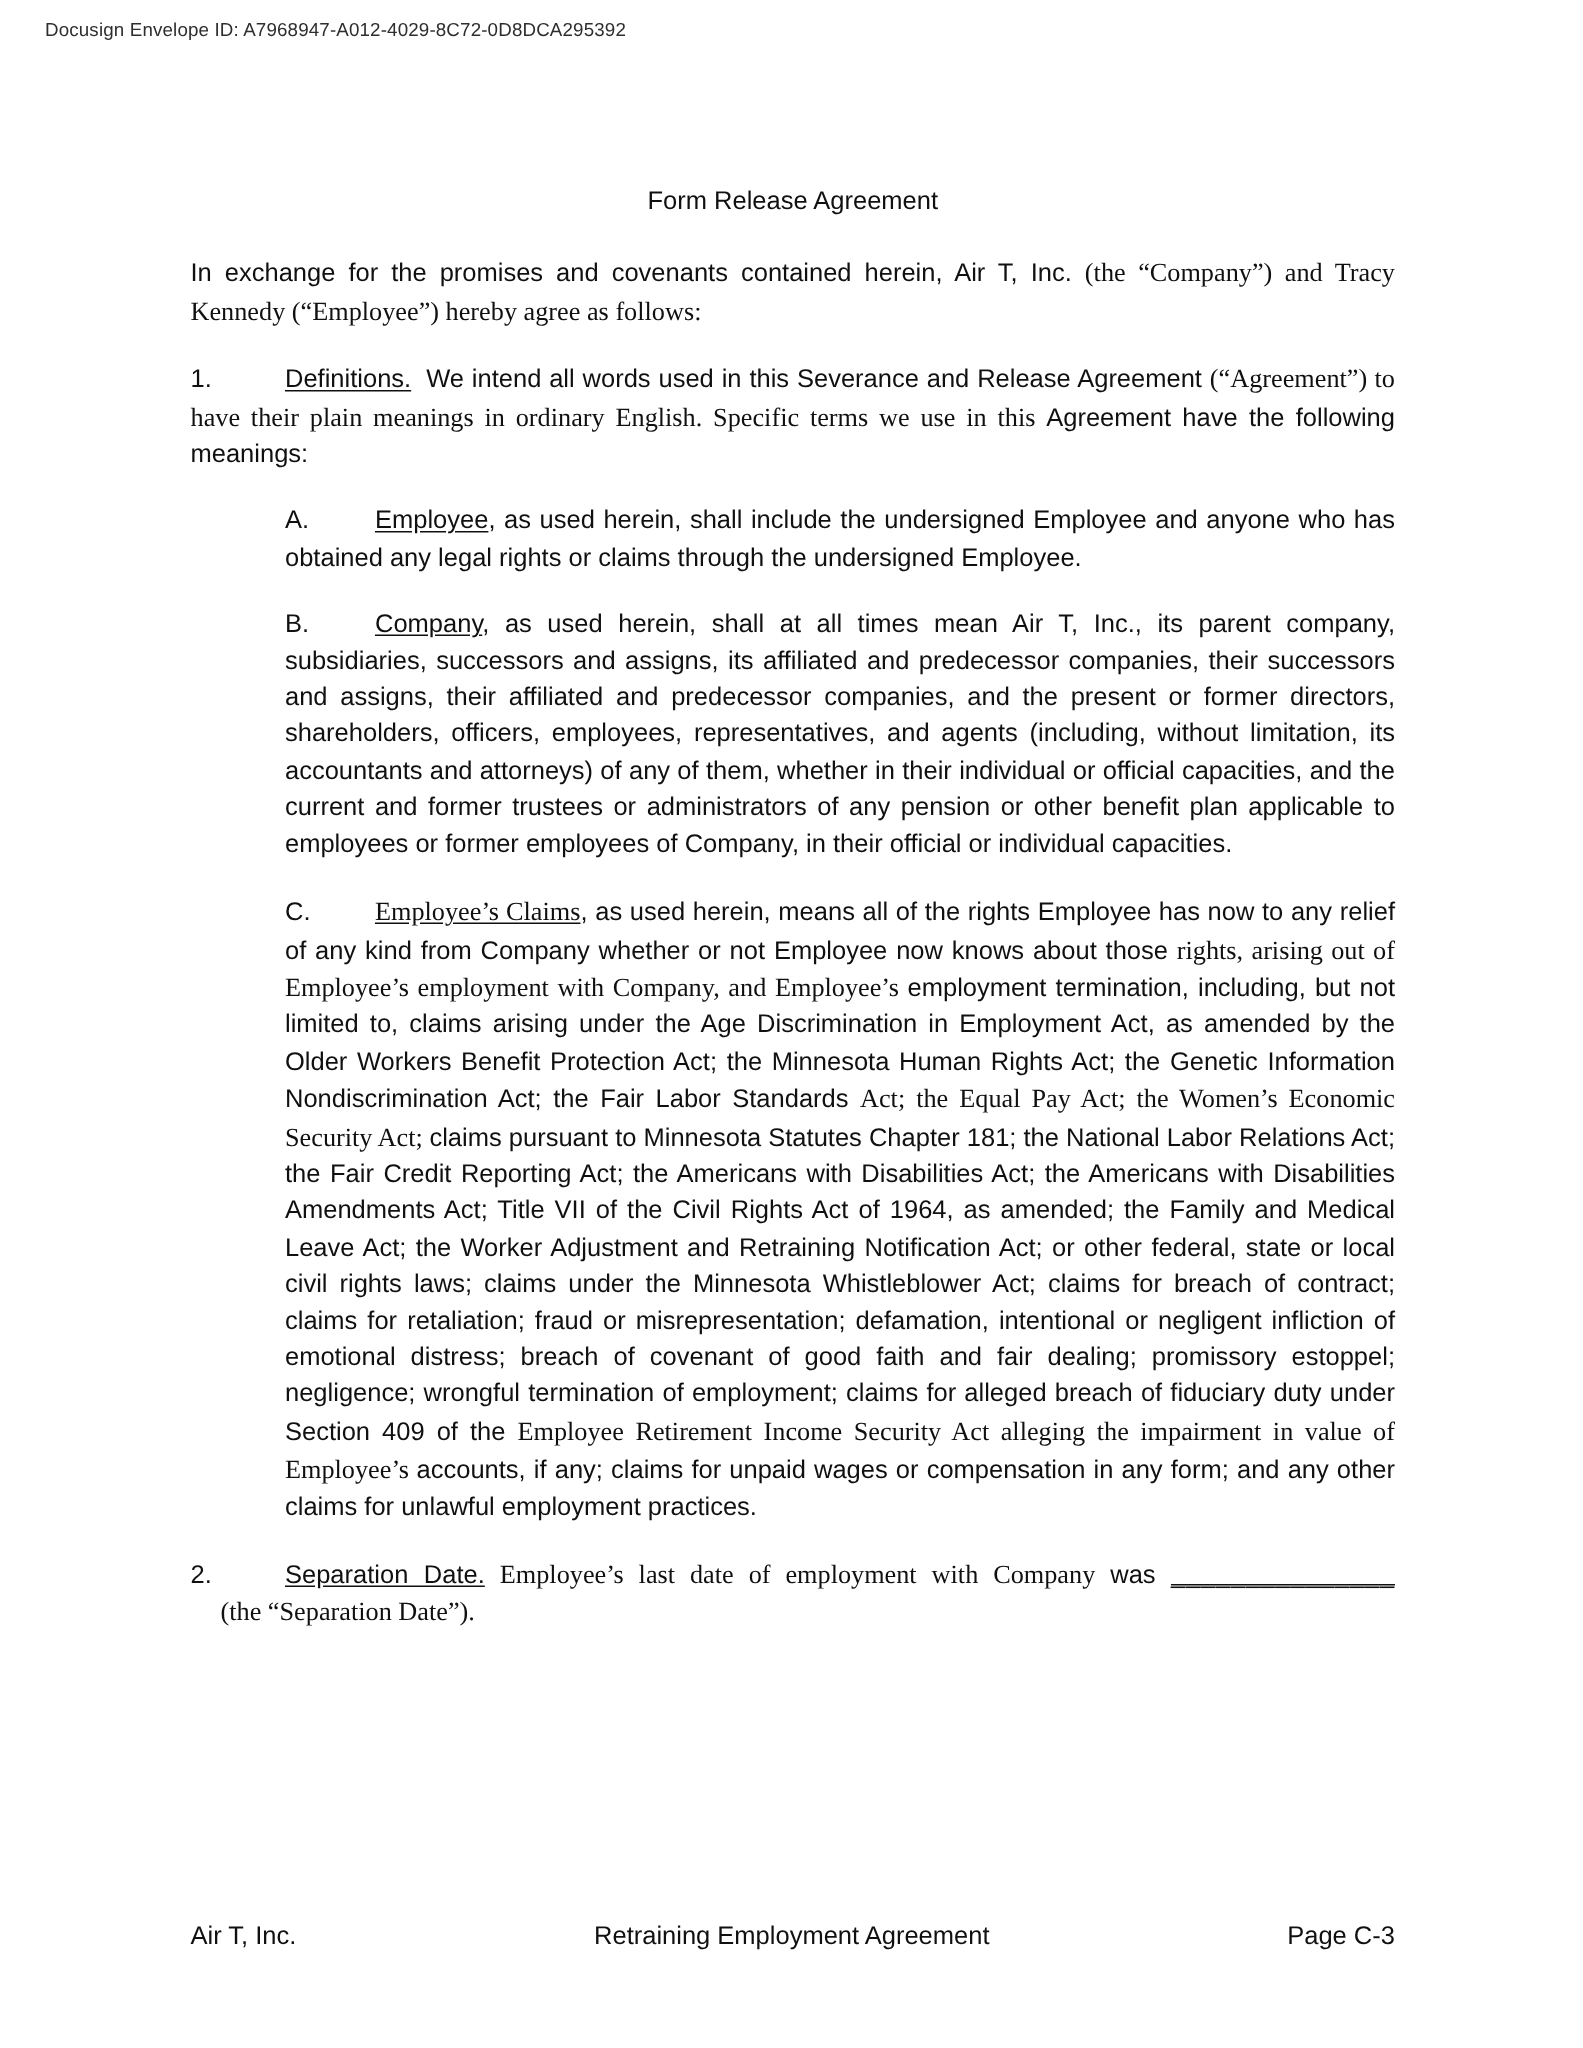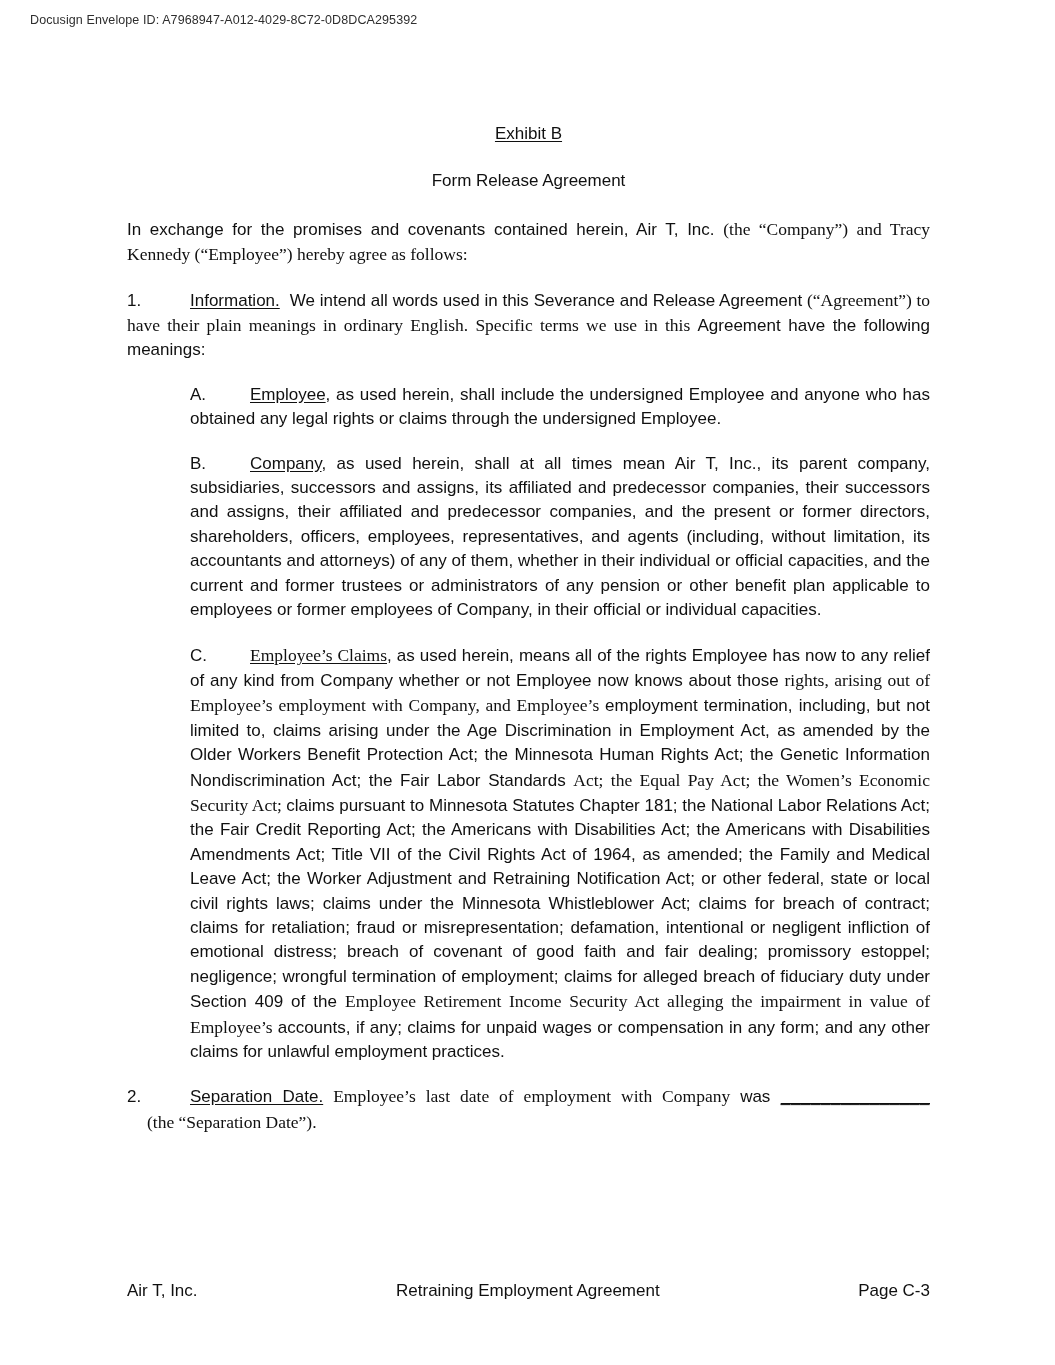--- a/index.html
+++ b/index.html
@@ -53,26 +53,25 @@
 </style>
 </head>
 <body>
 
 <div class="page">
 
   <div class="docusign">Docusign Envelope ID: A7968947-A012-4029-8C72-0D8DCA295392</div>
 
   <div class="content">
 
-    <div class="heading u">Exhibit B</div>
     <div class="heading">Form Release Agreement</div>
 
     <p class="para"><span>In exchange for the promises and covenants contained herein, Air T, Inc. </span><span class="serif">(the “Company”) and Tracy Kennedy (“Employee”) hereby agree as follows:</span></p>
 
-    <p class="para"><span class="num">1.</span><span class="u">Information.</span><span class="tab">We intend all words used in this Severance and Release Agreement </span><span class="serif">(“Agreement”) to have their plain meanings in ordinary English. Specific terms we use in this </span><span>Agreement have the following meanings:</span></p>
+    <p class="para"><span class="num">1.</span><span class="u">Definitions.</span><span class="tab">We intend all words used in this Severance and Release Agreement </span><span class="serif">(“Agreement”) to have their plain meanings in ordinary English. Specific terms we use in this </span><span>Agreement have the following meanings:</span></p>
 
     <p class="para sub"><span class="letter">A.</span><span class="u">Employee</span><span>, as used herein, shall include the undersigned Employee and anyone who has obtained any legal rights or claims through the undersigned Employee.</span></p>
 
     <p class="para sub"><span class="letter">B.</span><span class="u">Company</span><span>, as used herein, shall at all times mean Air T, Inc., its parent company, subsidiaries, successors and assigns, its affiliated and predecessor companies, their successors and assigns, their affiliated and predecessor companies, and the present or former directors, shareholders, officers, employees, representatives, and agents (including, without limitation, its accountants and attorneys) of any of them, whether in their individual or official capacities, and the current and former trustees or administrators of any pension or other benefit plan applicable to employees or former employees of Company, in their official or individual capacities.</span></p>
 
     <p class="para sub"><span class="letter">C.</span><span class="u serif">Employee’s Claims</span><span>, as used herein, means all of the rights Employee has now to any relief of any kind from Company whether or not Employee now knows about those </span><span class="serif">rights, arising out of Employee’s employment with Company, and Employee’s </span><span>employment termination, including, but not limited to, claims arising under the Age Discrimination in Employment Act, as amended by the Older Workers Benefit Protection Act; the Minnesota Human Rights Act; the Genetic Information Nondiscrimination Act; the Fair Labor Standards </span><span class="serif">Act; the Equal Pay Act; the Women’s Economic Security Act; </span><span>claims pursuant to Minnesota Statutes Chapter 181; the National Labor Relations Act; the Fair Credit Reporting Act; the Americans with Disabilities Act; the Americans with Disabilities Amendments Act; Title VII of the Civil Rights Act of 1964, as amended; the Family and Medical Leave Act; the Worker Adjustment and Retraining Notification Act; or other federal, state or local civil rights laws; claims under the Minnesota Whistleblower Act; claims for breach of contract; claims for retaliation; fraud or misrepresentation; defamation, intentional or negligent infliction of emotional distress; breach of covenant of good faith and fair dealing; promissory estoppel; negligence; wrongful termination of employment; claims for alleged breach of fiduciary duty under Section 409 of the </span><span class="serif">Employee Retirement Income Security Act alleging the impairment in value of Employee’s </span><span>accounts, if any; claims for unpaid wages or compensation in any form; and any other claims for unlawful employment practices.</span></p>
 
     <p class="para"><span class="num">2.</span><span class="u">Separation Date.</span><span class="tab serif">Employee’s last date of employment with Company </span><span>was </span><span class="blank">_______________</span>
 <span class="inlineblock serif">(the “Separation Date”).</span></p>
 

